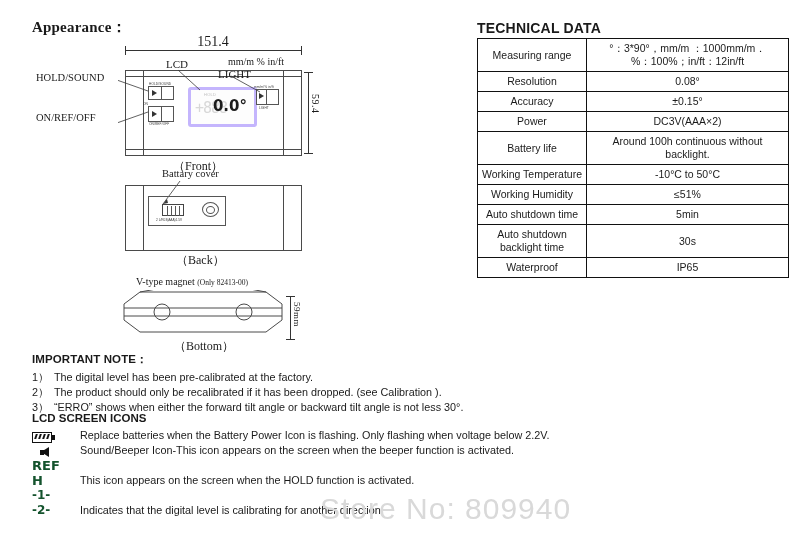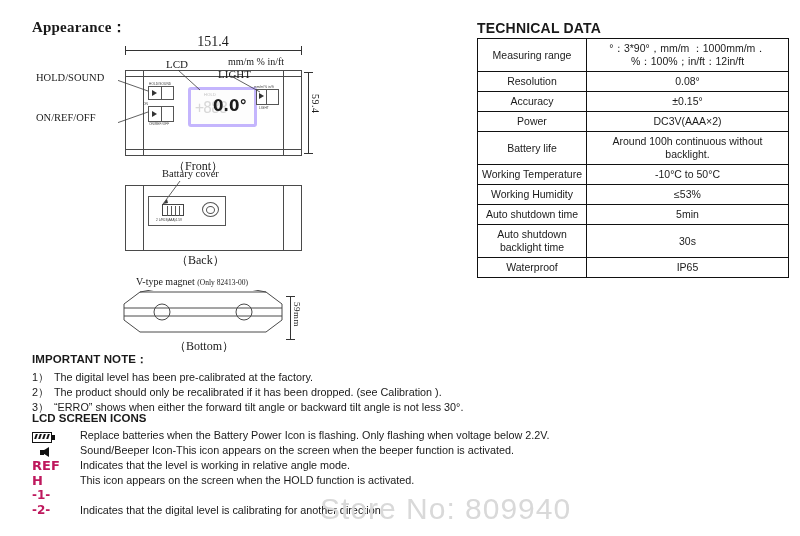--- a/index.html
+++ b/index.html
@@ -163,21 +163,21 @@
   .icon-row { position: relative; height: 15px; }
   .icon-row .glyph {
     position: absolute; left: 0; top: 0; width: 44px; text-align: left;
   }
   .icon-row .desc {
     position: absolute; left: 48px; top: 0;
     font-size: 10.8px; line-height: 15px; white-space: nowrap;
   }
   .glyph-text {
     font-family: "DejaVu Sans", sans-serif;
-    font-weight: bold; color: #be185d;
+    font-weight: bold; color: #14532d;
   }
 
   
   .batt-glyph { position: relative; display: inline-block; width: 24px; height: 11px; vertical-align: middle; }
   .batt-glyph .shell {
     position: absolute; left: 0; top: 0; width: 20px; height: 11px;
     border: 1.5px solid #111; box-sizing: border-box; background: #fff;
   }
   .batt-glyph .nub {
     position: absolute; left: 20px; top: 3px; width: 3px; height: 5px; background: #111;
@@ -372,21 +372,20 @@
         <span class="spk-glyph">
           <span class="wv2"></span><span class="wv1"></span>
           <span class="box"></span><span class="cone"></span>
         </span>
       </span>
       <span class="desc">Sound/Beeper Icon-This icon appears on the screen when the beeper function is activated.</span>
     </div>
 
     <div class="icon-row">
       <span class="glyph glyph-text" style="font-size:13px;">REF</span>
-      <span class="desc">Indicates that the level is working in relative angle mode.</span>
     </div>
 
     <div class="icon-row">
       <span class="glyph glyph-text" style="font-size:13px;">H</span>
       <span class="desc">This icon appears on the screen when the HOLD function is activated.</span>
     </div>
 
     <div class="icon-row">
       <span class="glyph glyph-text" style="font-size:12px;">-1-</span>
     </div>
@@ -421,21 +420,21 @@
       <tr>
         <td class="k">Battery life</td>
         <td>Around 100h continuous without backlight.</td>
       </tr>
       <tr>
         <td class="k">Working Temperature</td>
         <td>-10°C to 50°C</td>
       </tr>
       <tr>
         <td class="k">Working Humidity</td>
-        <td>≤53%</td>
+        <td>≤51%</td>
       </tr>
       <tr>
         <td class="k">Auto shutdown time</td>
         <td>5min</td>
       </tr>
       <tr>
         <td class="k">Auto shutdown backlight time</td>
         <td>30s</td>
       </tr>
       <tr>

